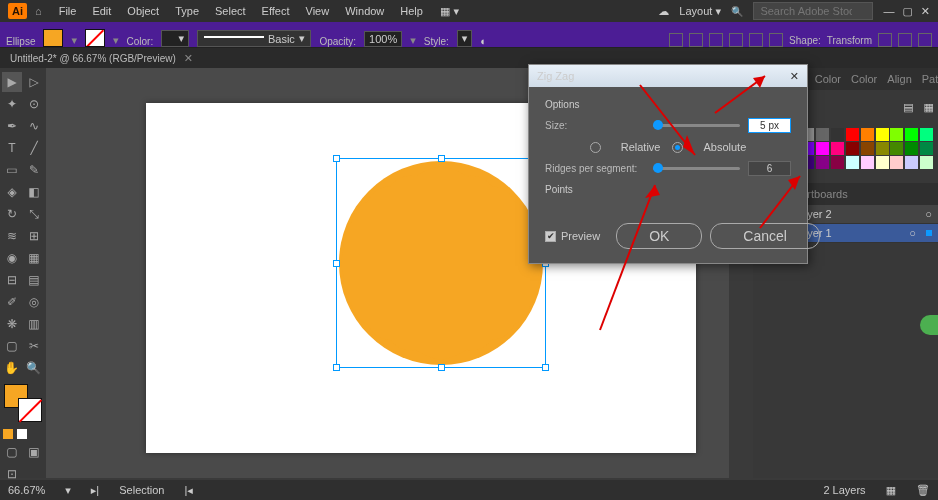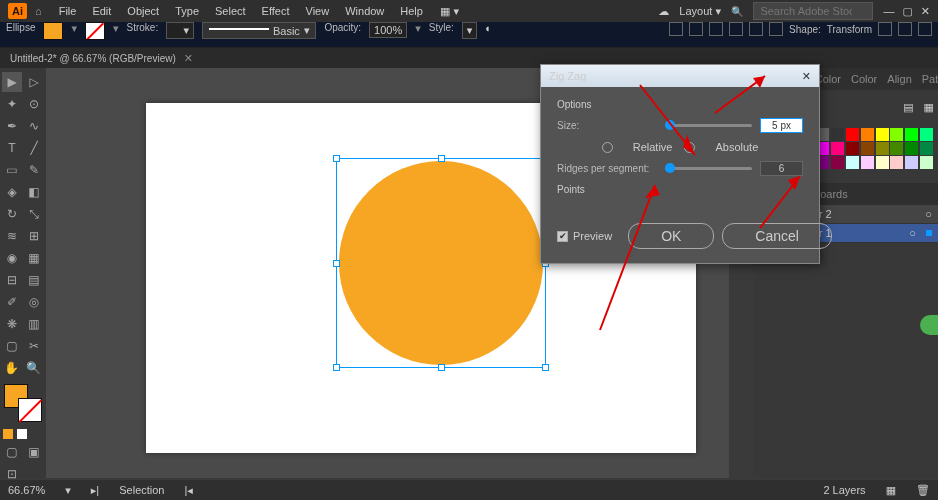--- a/index.html
+++ b/index.html
@@ -4,21 +4,21 @@
 <style>
 *{margin:0;padding:0;box-sizing:border-box;font-family:Arial,sans-serif;font-size:11px;color:#ccc;user-select:none}
 body{background:#3a3a3a;width:938px;height:500px;overflow:hidden;position:relative}
 .menubar{height:22px;background:#2f2f2f;display:flex;align-items:center;padding:0 8px;gap:2px}
 .ai-logo{background:#ff7c00;color:#2a1200;padding:2px 4px;font-weight:bold;border-radius:2px;margin-right:6px}
 .home-icon{margin-right:8px;color:#999}
 .menu-item{padding:3px 7px;color:#ccc;cursor:pointer}
 .topbar-right{margin-left:auto;display:flex;align-items:center;gap:10px}
 .search-box{background:#444;border:1px solid #555;padding:2px 20px 2px 6px;width:120px;color:#aaa}
 .win-controls{display:flex;gap:8px;color:#aaa}
-.control-bar{height:26px;background:#0f172a;border-bottom:1px solid #222;display:flex;align-items:flex-start;padding:0 6px;gap:8px}
+.control-bar{height:26px;background:#4c1d95;border-bottom:1px solid #222;display:flex;align-items:flex-end;padding:0 6px;gap:8px}
 .tool-label{color:#bbb;font-size:10px}
 .swatch{width:20px;height:18px;background:#f6a623;border:1px solid #111;display:inline-block}
 .swatch.diag{background:#fff;position:relative;overflow:hidden}
 .swatch.diag:after{content:"";position:absolute;width:140%;height:2px;background:red;top:50%;left:-20%;transform:rotate(-45deg)}
 .stroke-select{background:#222;border:1px solid #555;padding:1px 4px;color:#ccc}
 .line-prev{width:60px;height:6px;border-top:2px solid #fff;display:inline-block}
 .dropdown{background:#333;border:1px solid #555;padding:1px 6px;display:flex;align-items:center;gap:4px}
 .cb-right{margin-left:auto;display:flex;gap:6px;align-items:center}
 .tiny-icon{width:14px;height:14px;border:1px solid #666;display:inline-block}
 .doc-tab{height:20px;background:#2a2a2a;display:flex;align-items:center;padding:0 10px;gap:8px}
@@ -46,21 +46,21 @@
 .panel-tabs span{color:#888;cursor:pointer}
 .panel-tabs span.active{color:#ccc}
 .swatch-grid{display:grid;grid-template-columns:repeat(12,1fr);gap:1px;padding:4px}
 .sw{width:13px;height:13px}
 .layers-panel{margin-top:10px}
 .layer-row{display:flex;align-items:center;padding:3px 6px;gap:6px;background:#444;border-bottom:1px solid #333}
 .layer-row.active{background:#3a5a9a}
 .eye{width:12px;height:12px;border:1px solid #888}
 .lcolor{width:12px;height:12px}
 .statusbar{position:absolute;bottom:0;left:0;right:0;height:20px;background:#2f2f2f;display:flex;align-items:center;padding:0 8px;gap:20px;font-size:10px;color:#999}
-.dialog{position:absolute;left:540px;top:64px;width:280px;background:#535353;border:1px solid #888;box-shadow:2px 2px 10px rgba(0,0,0,.5)}
+.dialog{position:absolute;left:528px;top:64px;width:280px;background:#535353;border:1px solid #888;box-shadow:2px 2px 10px rgba(0,0,0,.5)}
 .dlg-title{height:22px;background:linear-gradient(#e8f0f8,#d0dce8);color:#333;padding:3px 8px;display:flex;align-items:center;font-size:11px}
 .dlg-close{margin-left:auto;cursor:pointer;color:#333}
 .dlg-body{padding:12px 16px}
 .dlg-section{color:#ccc;font-size:10px;margin-bottom:8px}
 .dlg-row{display:flex;align-items:center;margin:8px 0;gap:8px}
 .dlg-label{width:100px;text-align:left;color:#bbb;font-size:10px}
 .slider{flex:1;height:3px;background:#888;position:relative;border-radius:2px}
 .slider-thumb{position:absolute;width:10px;height:10px;background:#0d99ff;border-radius:50%;top:-4px}
 .value-input{width:43px;background:#fff;border:1px solid #0d99ff;color:#333;padding:1px 3px;font-size:10px;text-align:center}
 .value-input.dark{background:#444;border:1px solid #666;color:#ccc}
@@ -105,21 +105,21 @@
     </div>
   </div>
 </div>
 
 <div class="control-bar">
   <span class="tool-label">Ellipse</span>
   <span class="swatch"></span>
   <span style="color:#888">▾</span>
   <span class="swatch diag"></span>
   <span style="color:#888">▾</span>
-  <span class="tool-label">Stroke:</span>
+  <span class="tool-label">Color:</span>
   <span class="stroke-select">&nbsp;&nbsp;&nbsp;&nbsp;▾</span>
   <span class="dropdown"><span class="line-prev"></span><span>Basic</span> ▾</span>
   <span class="tool-label">Opacity:</span>
   <span class="stroke-select">100%</span>
   <span style="color:#888">▾</span>
   <span class="tool-label">Style:</span>
   <span class="stroke-select">▾</span>
   <span>◐</span>
   <div class="cb-right">
     <span class="tiny-icon"></span>

